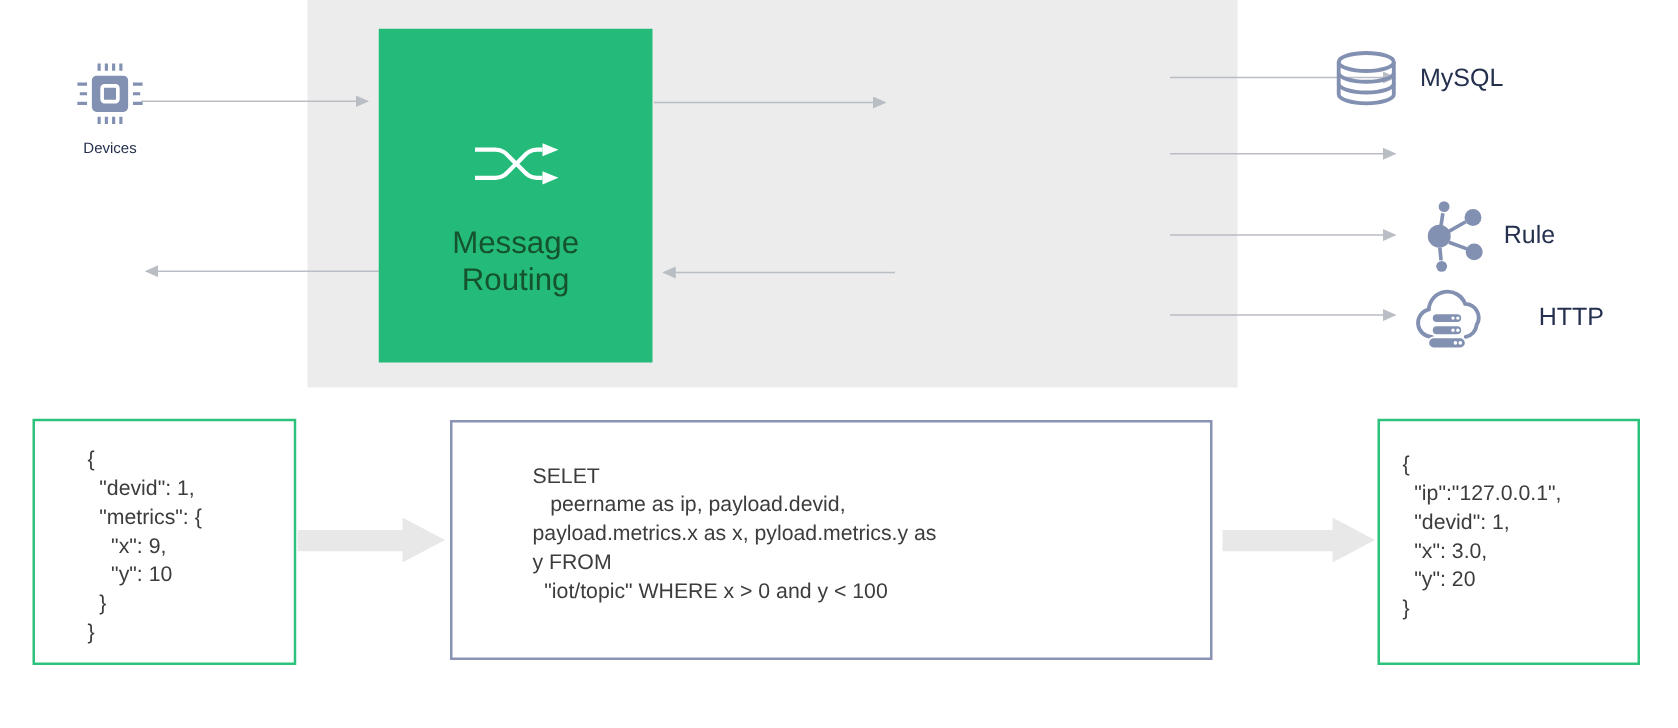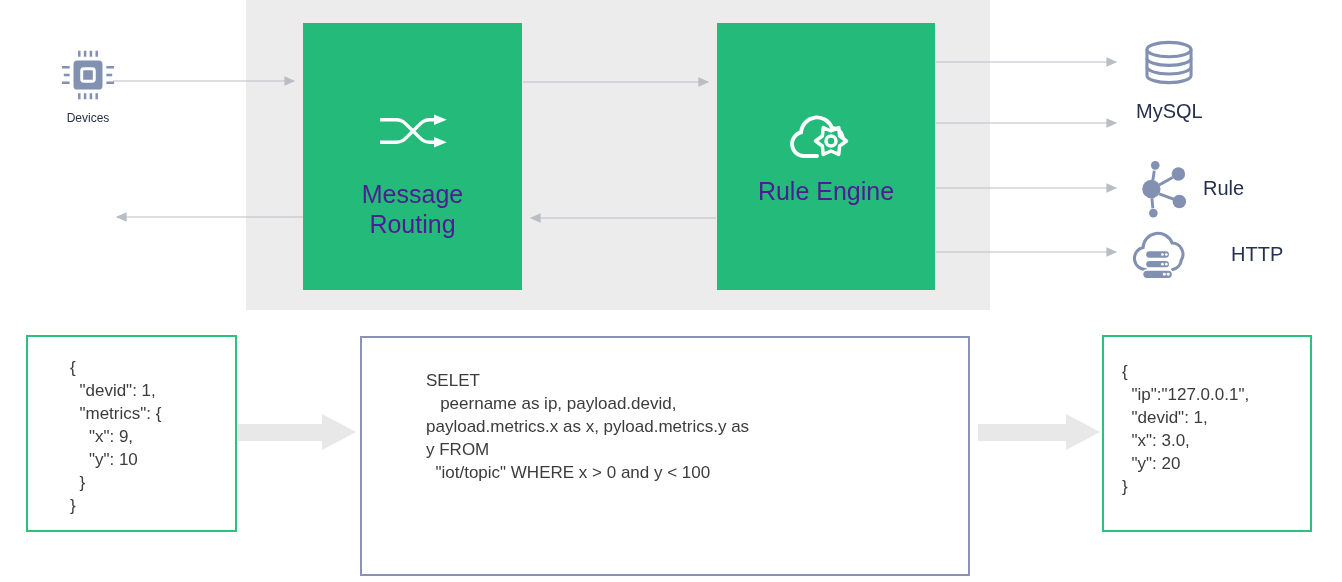--- a/index.html
+++ b/index.html
@@ -9,21 +9,21 @@
   }
   .gray-bg { position:absolute; left:246px; top:0; width:744px; height:310px; background:#ececec; }
   .overlay { position:absolute; left:0; top:0; width:1342px; height:582px; pointer-events:none; }
 
   .io-node { position:absolute; display:flex; flex-direction:column; align-items:center; }
   .node-label { color:#24304e; font-size:12px; text-align:center; margin-top:7px; white-space:nowrap; }
 
   .process { position:absolute; background:#24ba79; }
   .process-icon { position:absolute; }
   .process-label {
-    position:absolute; left:0; right:0; text-align:center; color:#4c1d95;
+    position:absolute; left:0; right:0; text-align:center; color:#14532d;
     font-size:25px; line-height:30px; white-space:pre-line;
   }
 
   .sink { position:absolute; display:flex; align-items:center; gap:14px; }
   .sink-label { color:#24304e; font-size:20px; white-space:nowrap; }
 
   .code-box { position:absolute; background:#ffffff; box-sizing:border-box; }
   .code-box pre {
     margin:0; font-family:"Liberation Sans", sans-serif;
     font-size:17px; line-height:23px; color:#3c3c3c; white-space:pre;
@@ -84,30 +84,22 @@
         <path d="M4,17 H26 C36,17 39,24 48,32 C57,40 60,47 70,47 H76"></path>
         <path d="M4,47 H26 C36,47 39,40 48,32 C57,24 60,17 70,17 H76"></path>
       </g>
       <polygon points="76,10 93,17 76,24" fill="#ffffff"></polygon>
       <polygon points="76,40 93,47 76,54" fill="#ffffff"></polygon>
     </svg>
     <div class="process-label" style="top:156px;">Message
 Routing</div>
   </div>
 
-  <div class="process" style="left:717px; top:23px; width:218px; height:267px;">
-    <svg class="process-icon" style="left:70px; top:80px;" width="68" height="60" viewBox="0 0 68 60">
-      <path d="M30,53 H17 a12,12 0 0 1 -3,-23.6 a16,16 0 0 1 31,-4.4 a11,11 0 0 1 10.8,9" fill="none" stroke="#ffffff" stroke-width="3.8" stroke-linecap="round"></path>
-      <polygon points="59.5,38 52.66,43 51.75,51.42 44,48 36.25,51.42 35.34,43 28.5,38 35.34,33 36.25,24.58 44,28 51.75,24.58 52.66,33" fill="#24ba79" stroke="#ffffff" stroke-width="3.5" stroke-linejoin="round"></polygon>
-      <circle cx="44" cy="38" r="5" fill="none" stroke="#ffffff" stroke-width="3.5"></circle>
-    </svg>
-    <div class="process-label" style="top:153px;">Rule Engine</div>
-  </div>
 
-  <div class="sink" style="left:1136px; top:40px;flex-direction:column;">
+  <div class="sink" style="left:1064px; top:40px;">
     <svg width="58" height="46" viewBox="0 0 58 48">
       <g fill="none" stroke="#8290b2" stroke-width="3.2">
         <ellipse cx="29" cy="10" rx="23" ry="7.5"></ellipse>
         <path d="M6,10 V37 a23,7.5 0 0 0 46,0 V10"></path>
         <path d="M6,19 a23,7.5 0 0 0 46,0"></path>
         <path d="M6,28 a23,7.5 0 0 0 46,0"></path>
       </g>
     </svg>
     <div class="sink-label">MySQL</div>
   </div>
@@ -155,21 +147,21 @@
   <div class="code-box json-box pad-input" style="left:26px; top:335px; width:211px; height:197px;">
     <pre>{
   "devid": 1,
   "metrics": {
     "x": 9,
     "y": 10
   }
 }</pre>
   </div>
 
-  <div class="code-box sql-box pad-sql" style="left:360px; top:336px; width:610px; height:240px;">
+  <div class="code-box sql-box pad-sql" style="left:360px; top:336px; width:610px; height:192px;">
     <pre>SELET
    peername as ip, payload.devid,
 payload.metrics.x as x, pyload.metrics.y as
 y FROM
   "iot/topic" WHERE x &gt; 0 and y &lt; 100</pre>
   </div>
 
   <div class="code-box json-box pad-output" style="left:1102px; top:335px; width:210px; height:197px;">
     <pre>{
   "ip":"127.0.0.1",

